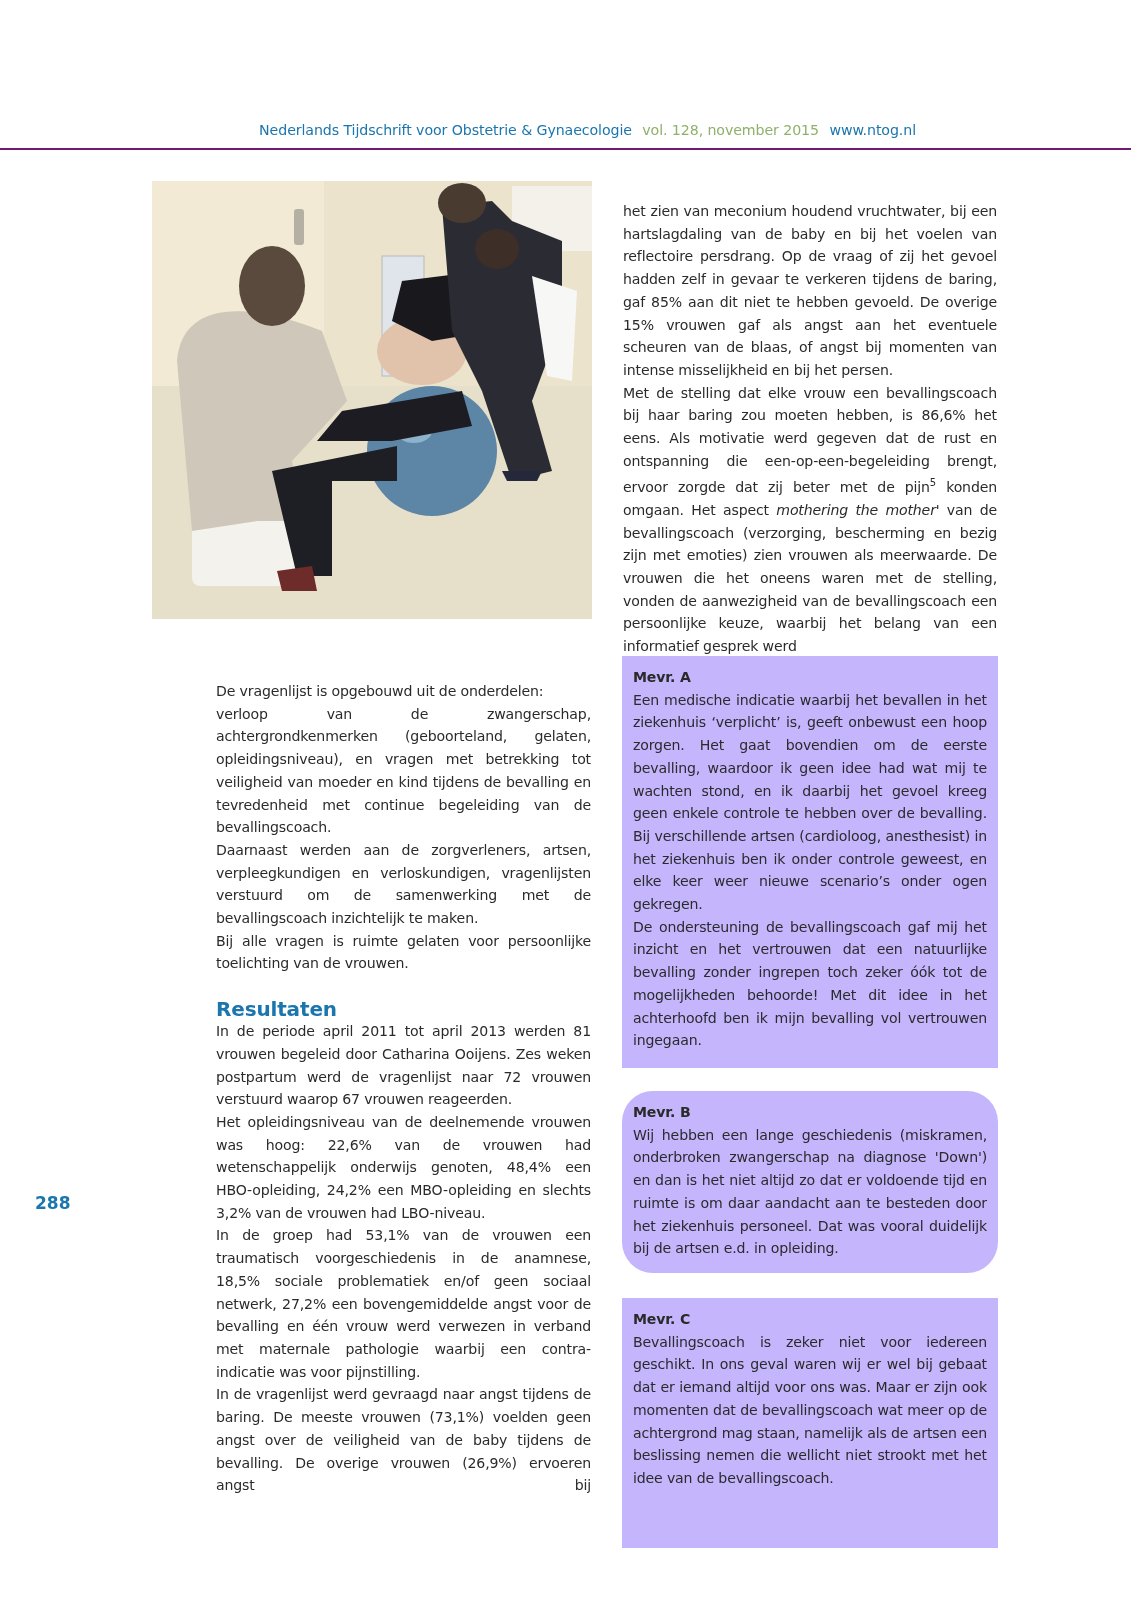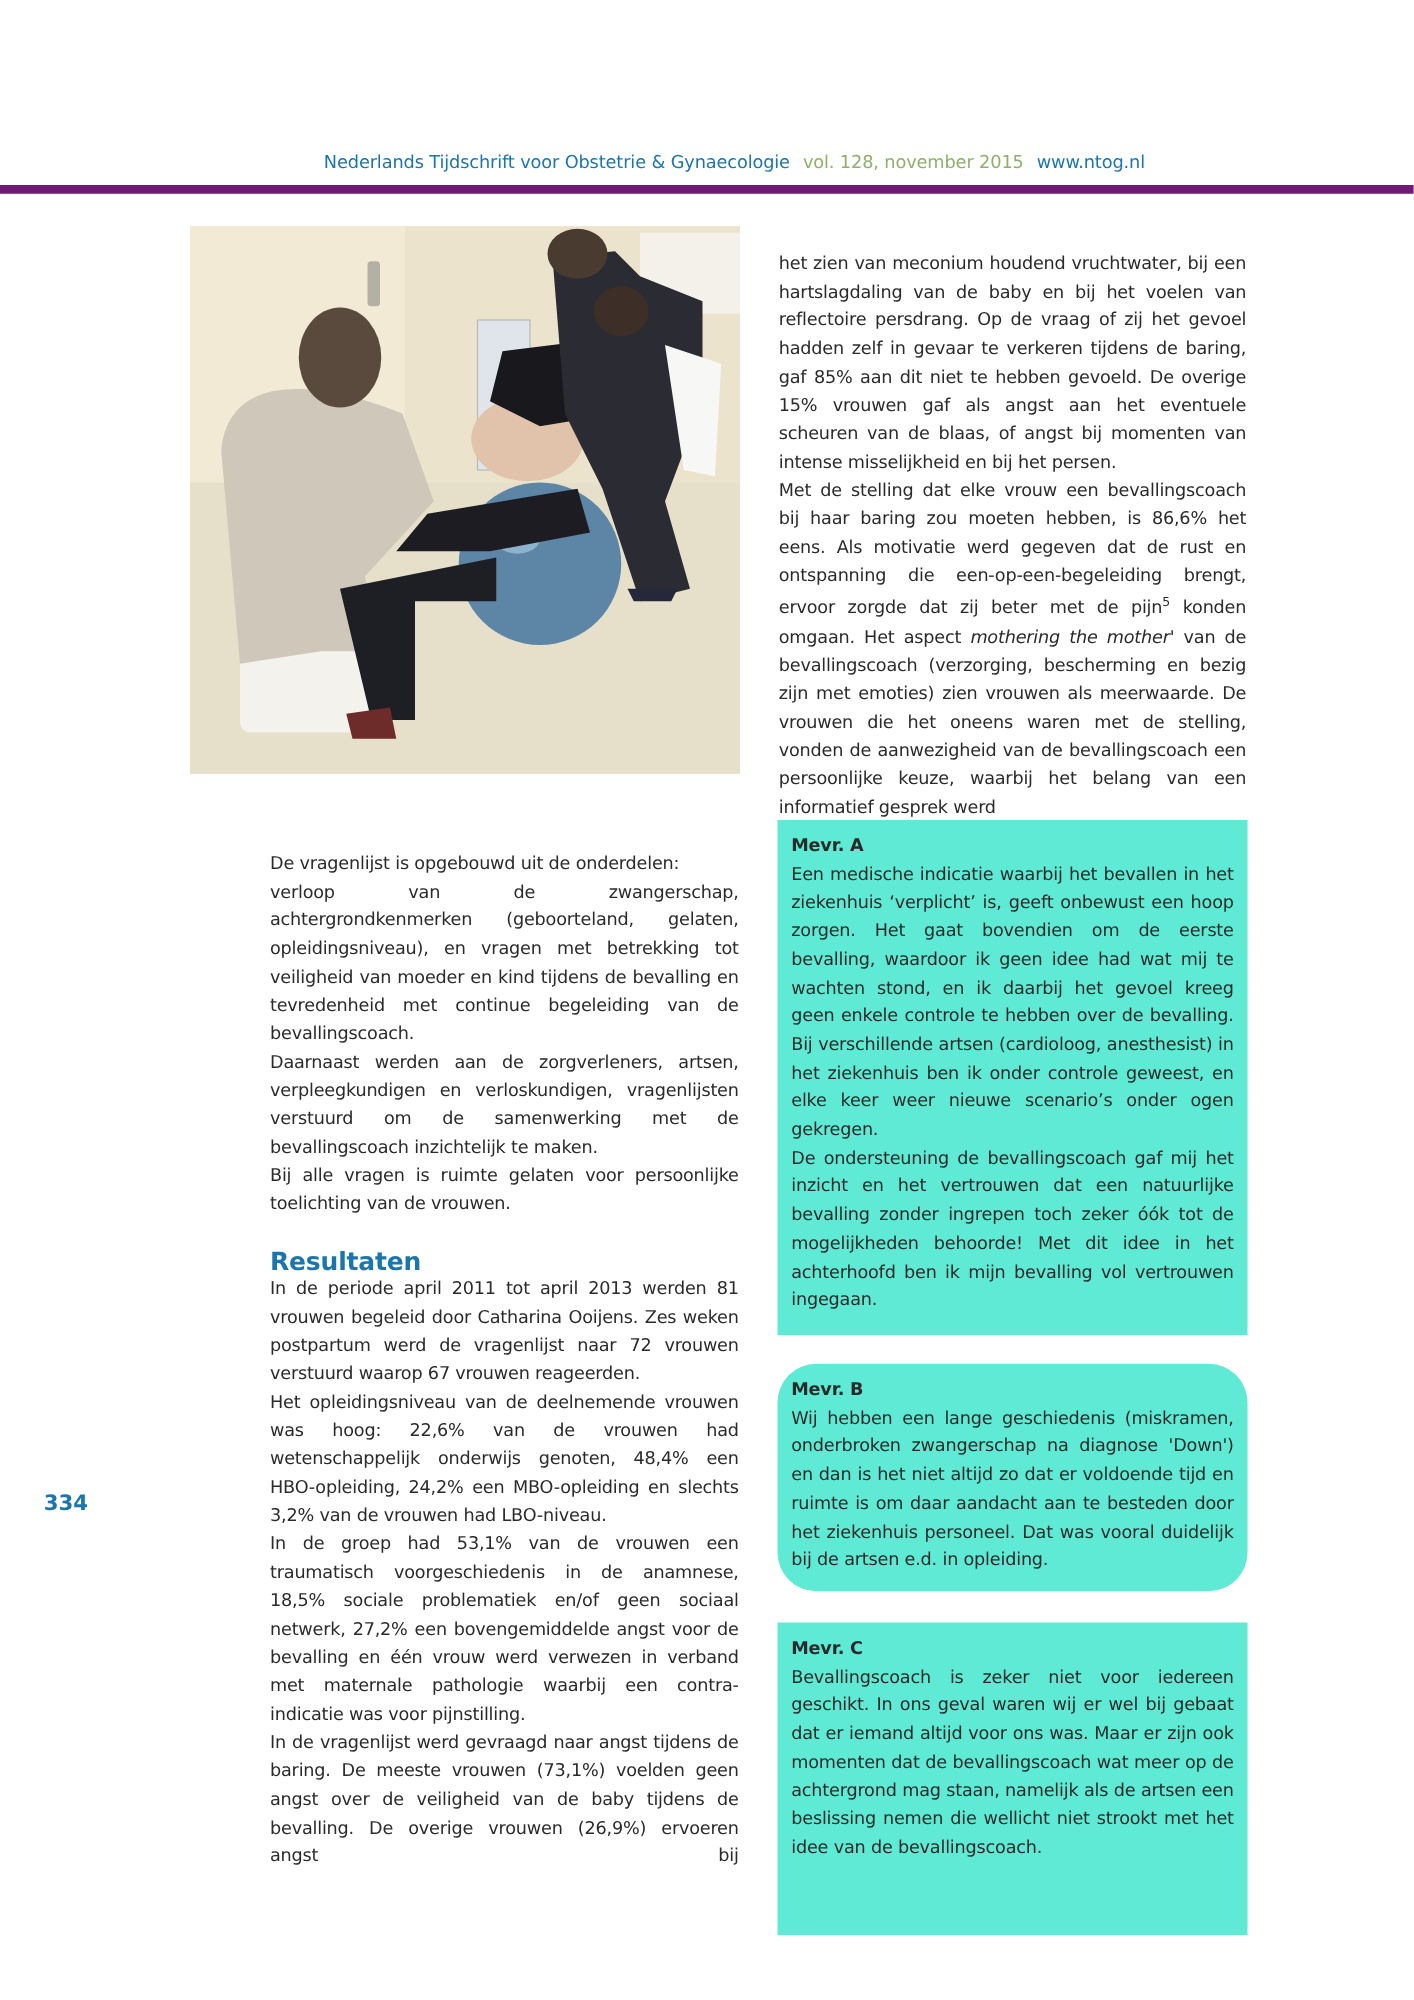--- a/index.html
+++ b/index.html
@@ -2,21 +2,21 @@
 <html><head>
   <meta charset="utf-8">
   <style>
     html, body { margin: 0; padding: 0; }
     body {
       width: 1131px; height: 1600px; background: #ffffff; position: relative; overflow: hidden;
       font-family: "DejaVu Sans", sans-serif; color: #2a2a2a;
     }
     .header {
       position: absolute; left: 0; right: 0; top: 118px; height: 30px;
-      border-bottom: 7px solid #701a75;
+      border-bottom: 2px solid #701a75;
       text-decoration: underline;
     }
     .header-inner {
       position: absolute; right: 215px; top: 4px; white-space: nowrap;
       font-size: 14.2px; letter-spacing: -0.1px;
     }
     .h-journal { color: #1a76ad; }
     .h-vol { color: #8fb06a; margin-left: 6px; }
     .h-url { color: #1a76ad; margin-left: 6px; }
 
@@ -32,21 +32,21 @@
     }
     .col p { margin: 0; }
     .col-right-top { left: 623px; top: 186px; width: 374px; }
     .col-left { left: 216px; top: 666px; width: 375px; }
     .section-heading {
       color: #1a76ad; font-weight: bold; font-size: 20px; margin-top: 23px; line-height: 22px;
     }
     .justify-last { text-align-last: justify; }
 
     .quote-box {
-      position: absolute; left: 622px; width: 376px; background: #5eead4;
+      position: absolute; left: 622px; width: 376px; background: #c4b5fd;
       box-sizing: border-box; padding: 10px 11px 10px 11px;
       font-size: 14.1px; line-height: 22.7px; text-align: justify; letter-spacing: -0.15px;
     }
     .quote-box p { margin: 0; }
     .quote-title { font-weight: bold; }
     .box-a { top: 656px; height: 412px; }
     .box-b { top: 1091px; height: 182px; border-radius: 31px; }
     .box-c { top: 1298px; height: 250px; }
 
     .page-number {
@@ -117,13 +117,13 @@
 <div class="quote-box box-b">
   <p class="quote-title">Mevr. B</p>
   <p>Wij hebben een lange geschiedenis (miskramen, onderbroken zwangerschap na diagnose 'Down') en dan is het niet altijd zo dat er voldoende tijd en ruimte is om daar aandacht aan te besteden door het ziekenhuis personeel. Dat was vooral duidelijk bij de artsen e.d. in opleiding.</p>
 </div>
 
 <div class="quote-box box-c">
   <p class="quote-title">Mevr. C</p>
   <p>Bevallingscoach is zeker niet voor iedereen geschikt. In ons geval waren wij er wel bij gebaat dat er iemand altijd voor ons was. Maar er zijn ook momenten dat de bevallingscoach wat meer op de achtergrond mag staan, namelijk als de artsen een beslissing nemen die wellicht niet strookt met het idee van de bevallingscoach.</p>
 </div>
 
-<div class="page-number">334</div>
+<div class="page-number">288</div>
 
 </body></html>

